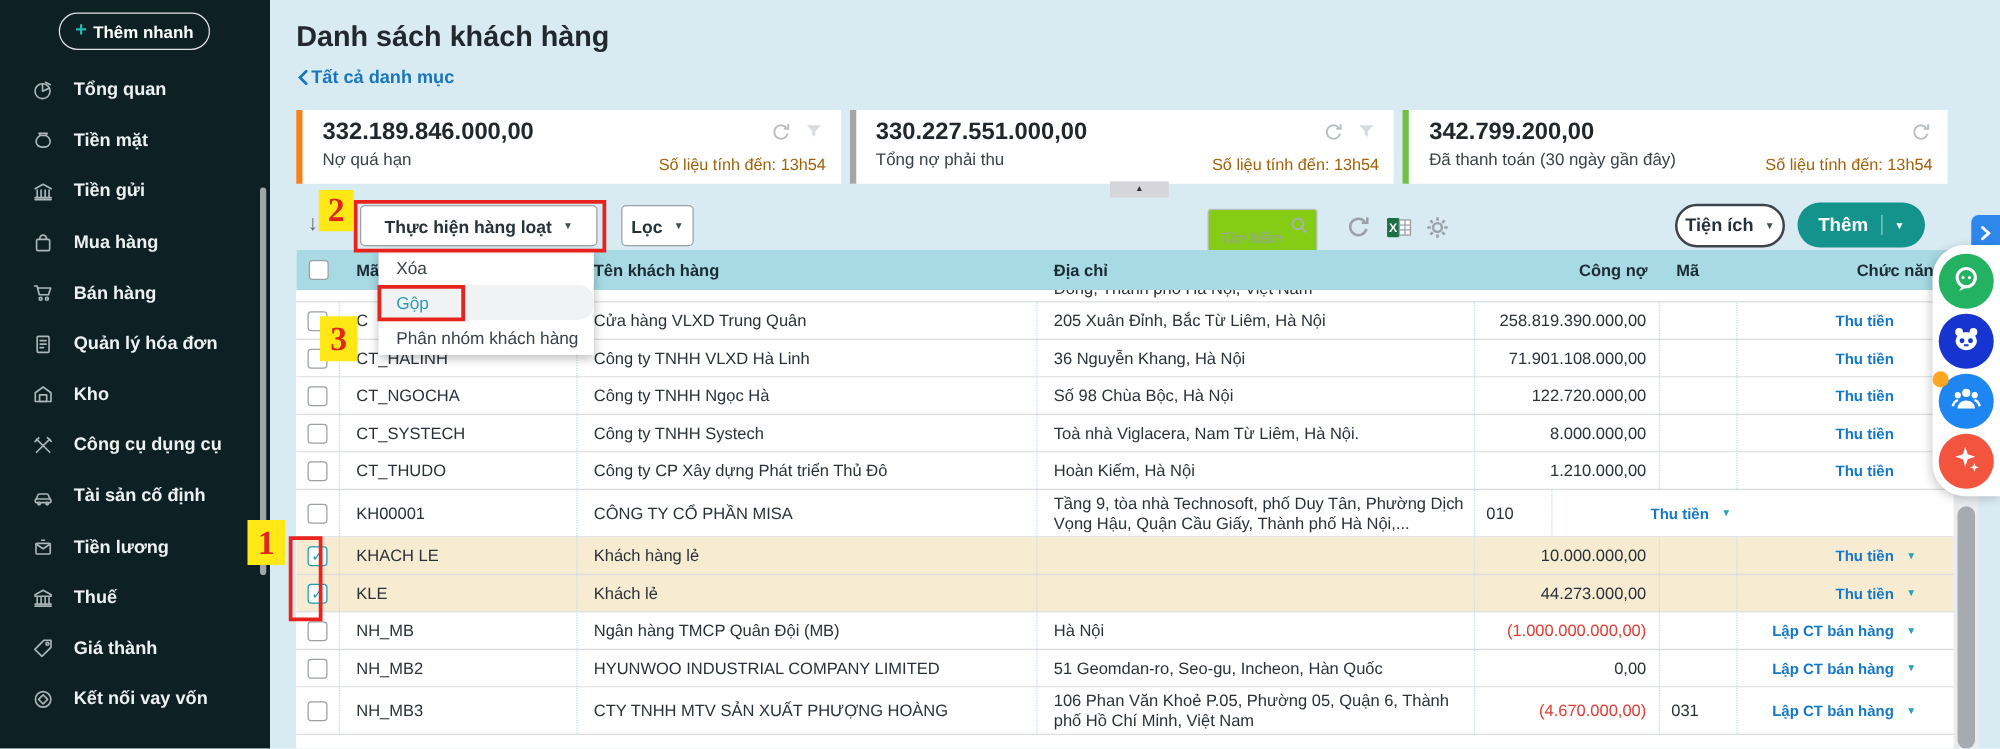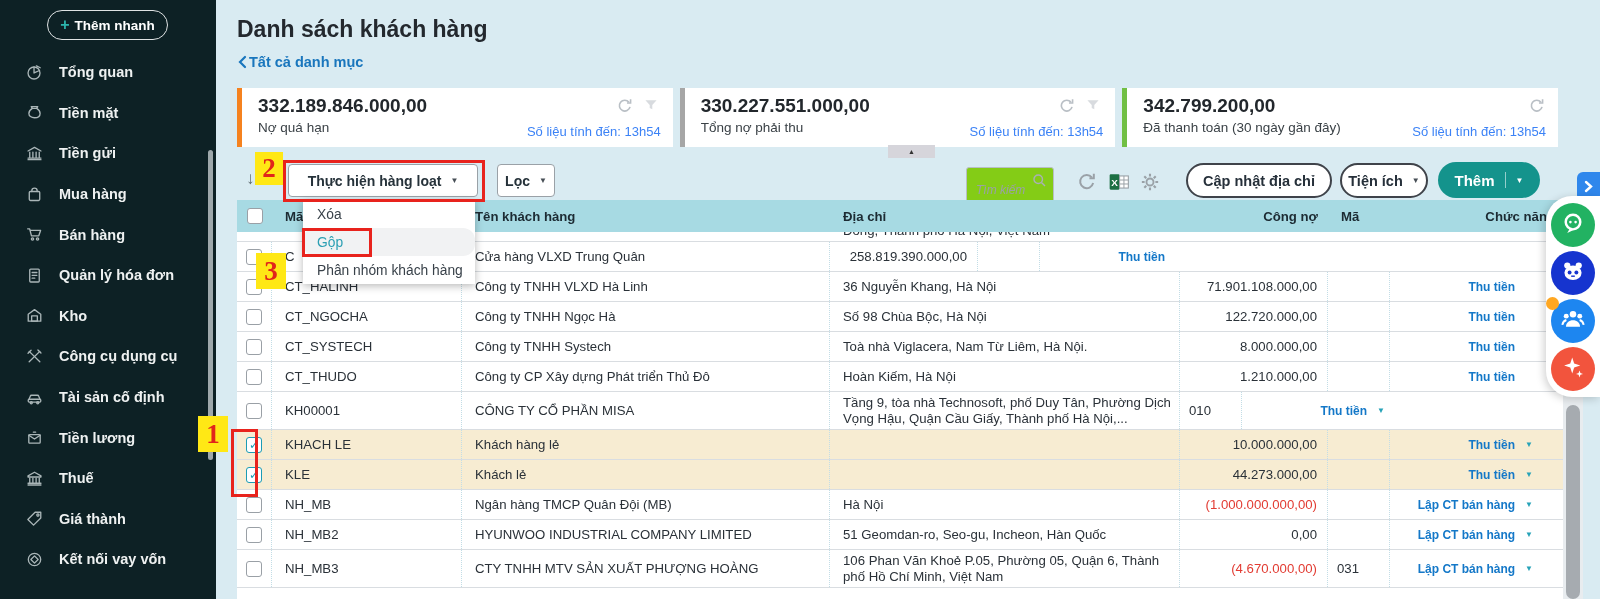--- a/index.html
+++ b/index.html
@@ -24,21 +24,21 @@
   .breadcrumb{position:absolute;left:237px;top:54px;display:flex;align-items:center;gap:2px;
               color:#1976bd;font-size:14.5px;font-weight:600;cursor:pointer;}
 
   
   .cards-row{position:absolute;left:237px;top:88px;width:1321px;height:59px;display:flex;gap:7px;}
   .card{flex:1;background:#fff;border-left:5px solid #ccc;padding:7px 14px 6px 16px;position:relative;}
   .card-value{font-size:19px;font-weight:700;color:#22272c;}
   .card-label{font-size:13.5px;color:#3a4146;margin-top:3px;}
   .card-icons{position:absolute;right:12px;top:9px;display:flex;gap:9px;color:#b9bfc5;}
   .card-icons .ci{width:18px;height:18px;cursor:pointer;}
-  .card-updated{position:absolute;right:12px;bottom:8px;font-size:13px;color:#3b82f6;}
+  .card-updated{position:absolute;right:12px;bottom:8px;font-size:13px;color:#a16207;}
 
   .collapse-tab{position:absolute;left:888px;top:145px;width:47px;height:13px;background:#d6d5db;
                 display:flex;align-items:center;justify-content:center;font-size:7px;color:#333;cursor:pointer;}
 
   
   .down-ico{position:absolute;left:246px;top:169px;font-size:17px;color:#5f6b70;}
   .btn{position:absolute;background:#fff;border:1px solid #9aa1a7;border-radius:4px;height:33px;top:164px;
        display:flex;align-items:center;justify-content:center;font-size:14px;font-weight:600;color:#26323a;
        cursor:pointer;gap:9px;padding:0 14px;}
   .caret-dn{font-size:8px;color:#474f56;}
@@ -320,23 +320,20 @@
       <text x="6" y="13.5" fill="#fff" font-size="9" font-weight="bold" text-anchor="middle" font-family="sans-serif">X</text>
       <rect x="10.5" y="4.5" width="8" height="11" fill="#fff" stroke="#9aa1a7"></rect>
       <path d="M10.5 8.2h8M10.5 11.8h8M14.5 4.5v11" stroke="#9aa1a7" stroke-width=".9"></path>
     </svg>
   <svg class="tb-ico" style="left:1139px" viewBox="0 0 20 20">
       <circle cx="10" cy="10" r="3.2" fill="none" stroke="currentColor" stroke-width="1.7"></circle>
       <g stroke="currentColor" stroke-width="1.9">
         <path d="M10 2.6v2.5M10 14.9v2.5M2.6 10h2.5M14.9 10h2.5M4.8 4.8l1.8 1.8M13.4 13.4l1.8 1.8M15.2 4.8l-1.8 1.8M6.6 13.4l-1.8 1.8"></path>
       </g>
     </svg>
-  <div class="pill update-addr">
-    <span>Cập nhật địa chỉ</span>
-  </div>
   <div class="pill utils">
     <span>Tiện ích</span>
     <span class="caret-dn">▼</span>
   </div>
   <div class="add-btn">
     <span>Thêm</span>
     <span class="vdiv"></span>
     <span class="caret-dn">▼</span>
   </div>
   <div class="edge-chevron">
@@ -360,20 +357,23 @@
     <div class="clipped">
       <div class="clip-inner">Đồng, Thành phố Hà Nội, Việt Nam</div>
     </div>
     <div id="tbody">
         <div class="row">
           <div class="td cb-cell" style="width: 35px;">
             <span class="cb"></span>
           </div>
           <div class="td" style="width: 190px;">C</div>
           <div class="td" style="width: 368px;">Cửa hàng VLXD Trung Quân</div>
+          <div class="td addr" style="width: 350px;">
+            <span style="display: -webkit-box; -webkit-line-clamp: 2; -webkit-box-orient: vertical; overflow: hidden;">205 Xuân Đỉnh, Bắc Từ Liêm, Hà Nội</span>
+          </div>
           <div class="td right" style="width: 148px;">258.819.390.000,00</div>
           <div class="td" style="width: 62px; padding-left: 9px;"></div>
           <div class="td action" style="width: 173px;">
             <span class="link">Thu tiền</span>
             <span class="a-caret" style="visibility: hidden;">▼</span>
           </div>
         </div>
         <div class="row">
           <div class="td cb-cell" style="width: 35px;">
             <span class="cb"></span>

